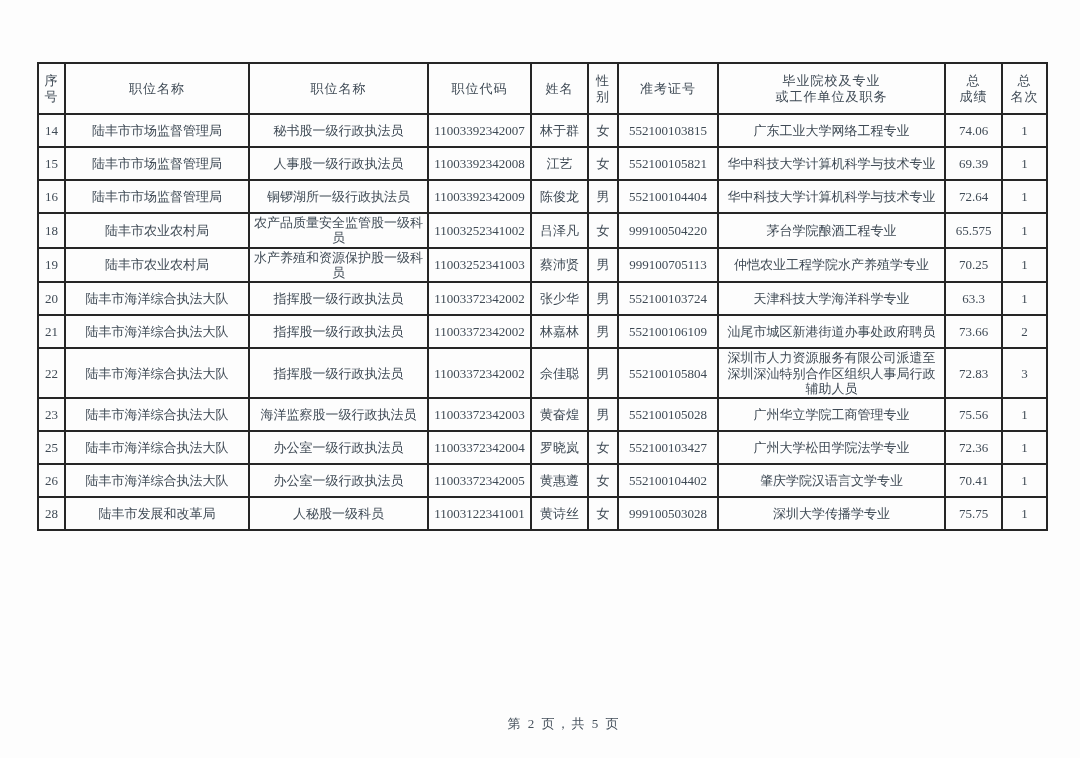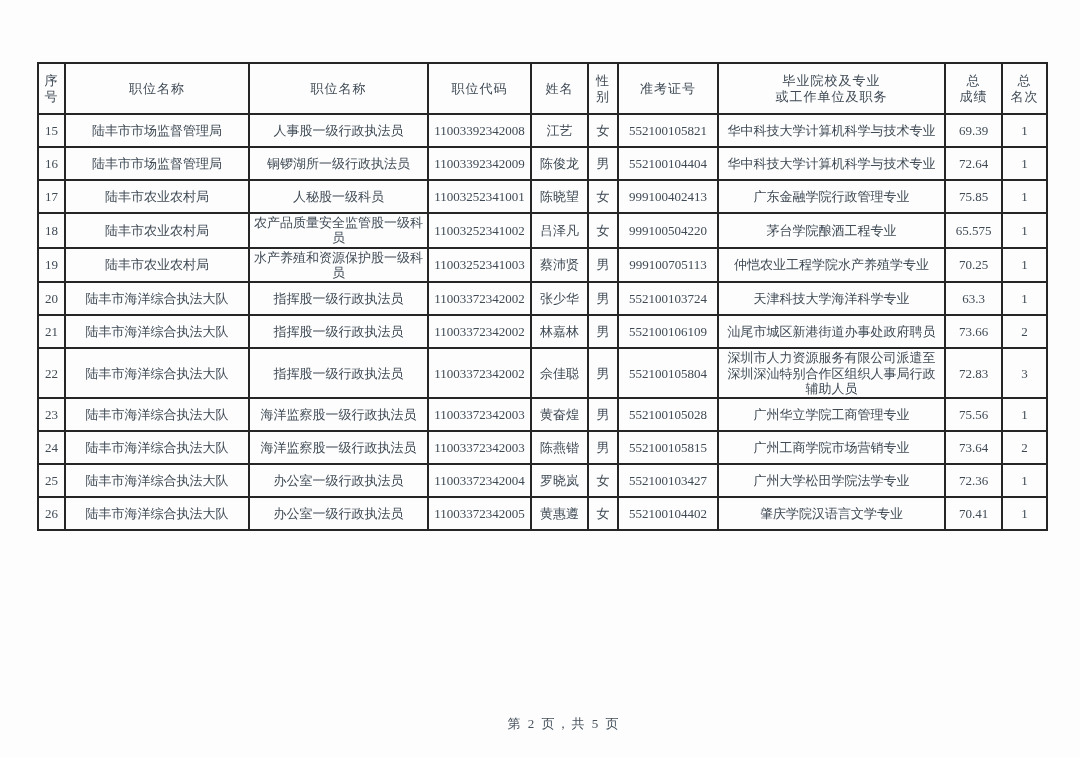--- a/index.html
+++ b/index.html
@@ -82,20 +82,32 @@
           <th>毕业院校及专业
 或工作单位及职务</th>
           <th>总
 成绩</th>
           <th>总
 名次</th>
         </tr>
     </thead>
     <tbody>
         <tr>
+          <td>14</td>
+          <td>陆丰市市场监督管理局</td>
+          <td>秘书股一级行政执法员</td>
+          <td>11003392342007</td>
+          <td>林于群</td>
+          <td>女</td>
+          <td>552100103815</td>
+          <td>广东工业大学网络工程专业</td>
+          <td>74.06</td>
+          <td>1</td>
+        </tr>
+        <tr>
           <td>15</td>
           <td>陆丰市市场监督管理局</td>
           <td>人事股一级行政执法员</td>
           <td>11003392342008</td>
           <td>江艺</td>
           <td>女</td>
           <td>552100105821</td>
           <td>华中科技大学计算机科学与技术专业</td>
           <td>69.39</td>
           <td>1</td>
@@ -106,32 +118,20 @@
           <td>铜锣湖所一级行政执法员</td>
           <td>11003392342009</td>
           <td>陈俊龙</td>
           <td>男</td>
           <td>552100104404</td>
           <td>华中科技大学计算机科学与技术专业</td>
           <td>72.64</td>
           <td>1</td>
         </tr>
         <tr>
-          <td>17</td>
-          <td>陆丰市农业农村局</td>
-          <td>人秘股一级科员</td>
-          <td>11003252341001</td>
-          <td>陈晓望</td>
-          <td>女</td>
-          <td>999100402413</td>
-          <td>广东金融学院行政管理专业</td>
-          <td>75.85</td>
-          <td>1</td>
-        </tr>
-        <tr>
           <td>18</td>
           <td>陆丰市农业农村局</td>
           <td>农产品质量安全监管股一级科员</td>
           <td>11003252341002</td>
           <td>吕泽凡</td>
           <td>女</td>
           <td>999100504220</td>
           <td>茅台学院酿酒工程专业</td>
           <td>65.575</td>
           <td>1</td>
@@ -190,32 +190,20 @@
           <td>海洋监察股一级行政执法员</td>
           <td>11003372342003</td>
           <td>黄奋煌</td>
           <td>男</td>
           <td>552100105028</td>
           <td>广州华立学院工商管理专业</td>
           <td>75.56</td>
           <td>1</td>
         </tr>
         <tr>
-          <td>24</td>
-          <td>陆丰市海洋综合执法大队</td>
-          <td>海洋监察股一级行政执法员</td>
-          <td>11003372342003</td>
-          <td>陈燕锴</td>
-          <td>男</td>
-          <td>552100105815</td>
-          <td>广州工商学院市场营销专业</td>
-          <td>73.64</td>
-          <td>2</td>
-        </tr>
-        <tr>
           <td>25</td>
           <td>陆丰市海洋综合执法大队</td>
           <td>办公室一级行政执法员</td>
           <td>11003372342004</td>
           <td>罗晓岚</td>
           <td>女</td>
           <td>552100103427</td>
           <td>广州大学松田学院法学专业</td>
           <td>72.36</td>
           <td>1</td>
@@ -225,18 +213,30 @@
           <td>陆丰市海洋综合执法大队</td>
           <td>办公室一级行政执法员</td>
           <td>11003372342005</td>
           <td>黄惠遵</td>
           <td>女</td>
           <td>552100104402</td>
           <td>肇庆学院汉语言文学专业</td>
           <td>70.41</td>
           <td>1</td>
         </tr>
+        <tr>
+          <td>28</td>
+          <td>陆丰市发展和改革局</td>
+          <td>人秘股一级科员</td>
+          <td>11003122341001</td>
+          <td>黄诗丝</td>
+          <td>女</td>
+          <td>999100503028</td>
+          <td>深圳大学传播学专业</td>
+          <td>75.75</td>
+          <td>1</td>
+        </tr>
       </tbody>
   </table>
 
   <div class="footer">第 2 页，共 5 页</div>
 
 </div>
 
 </body></html>

